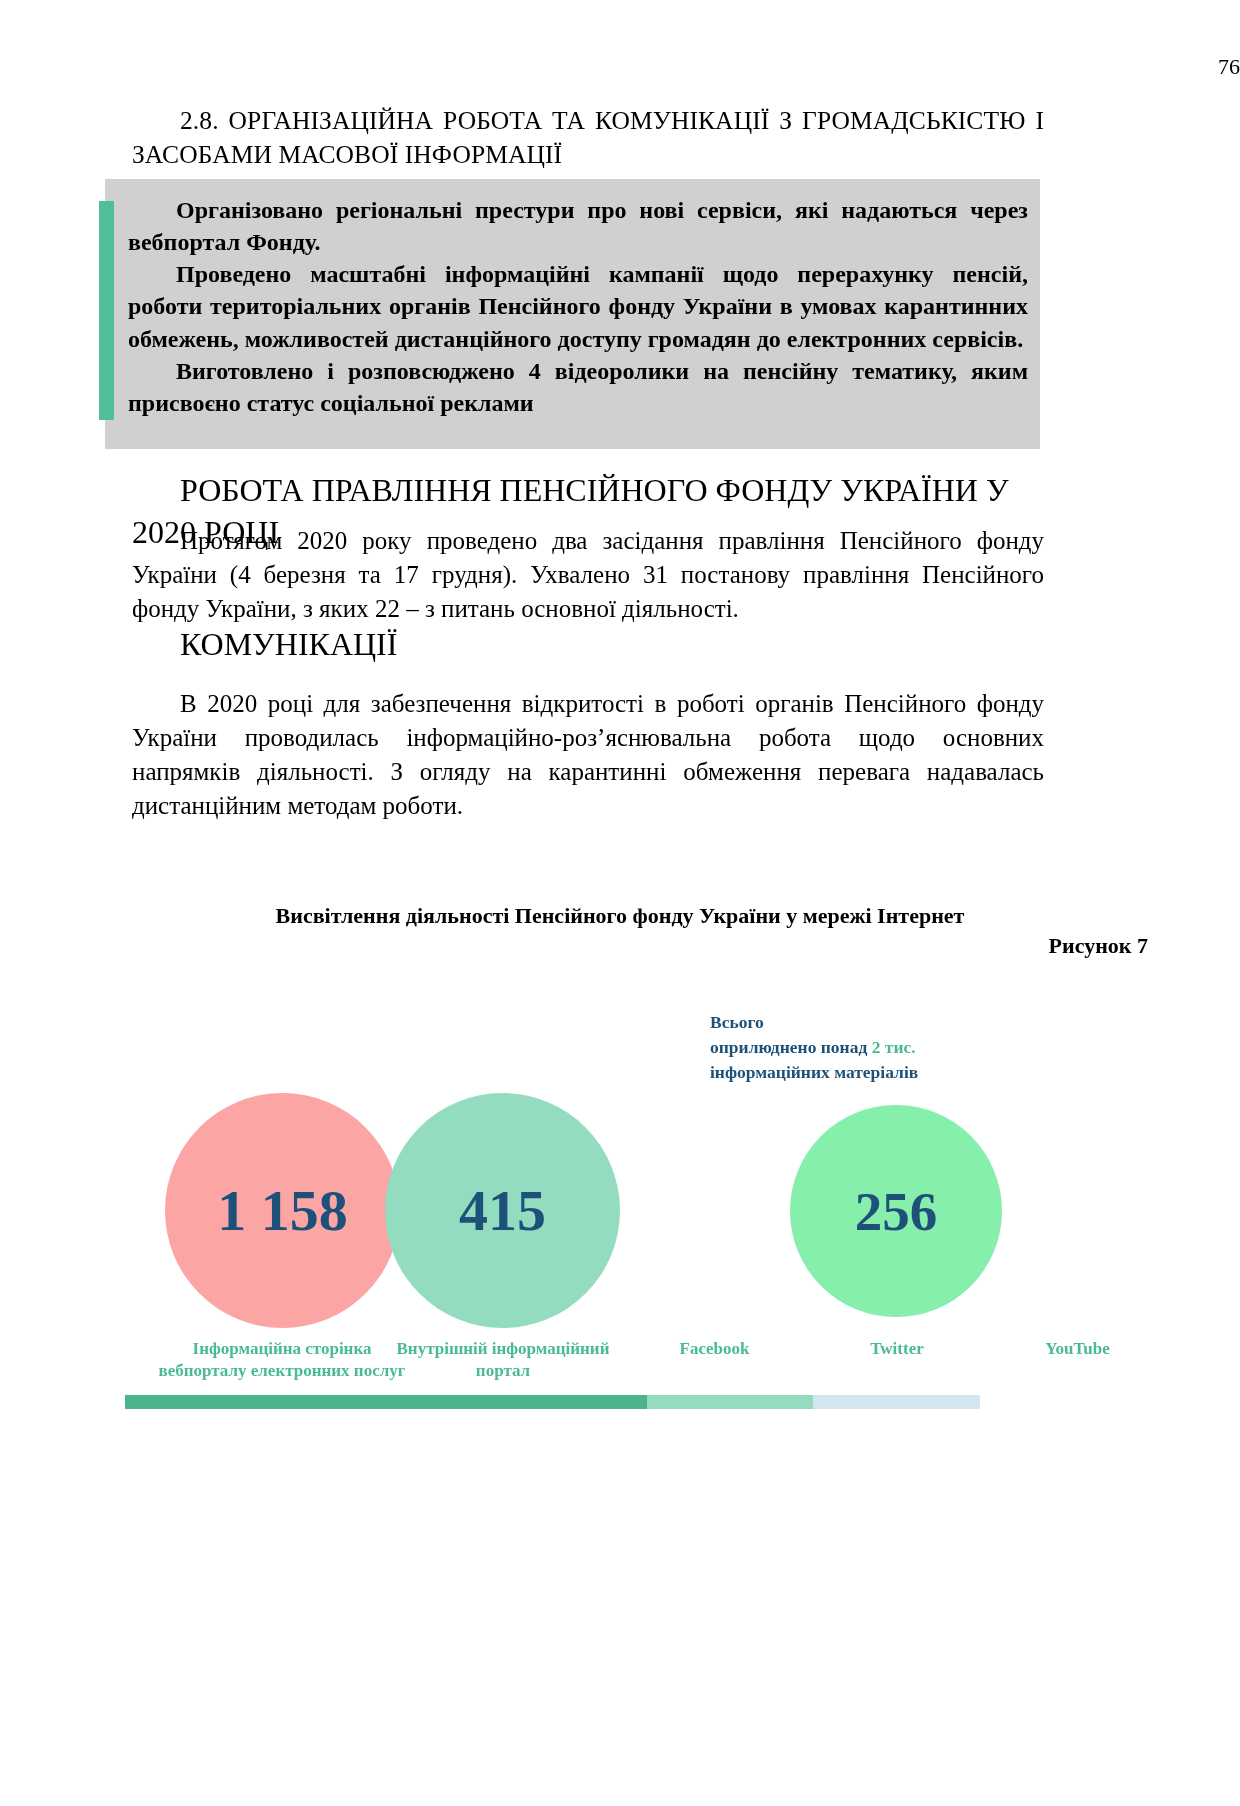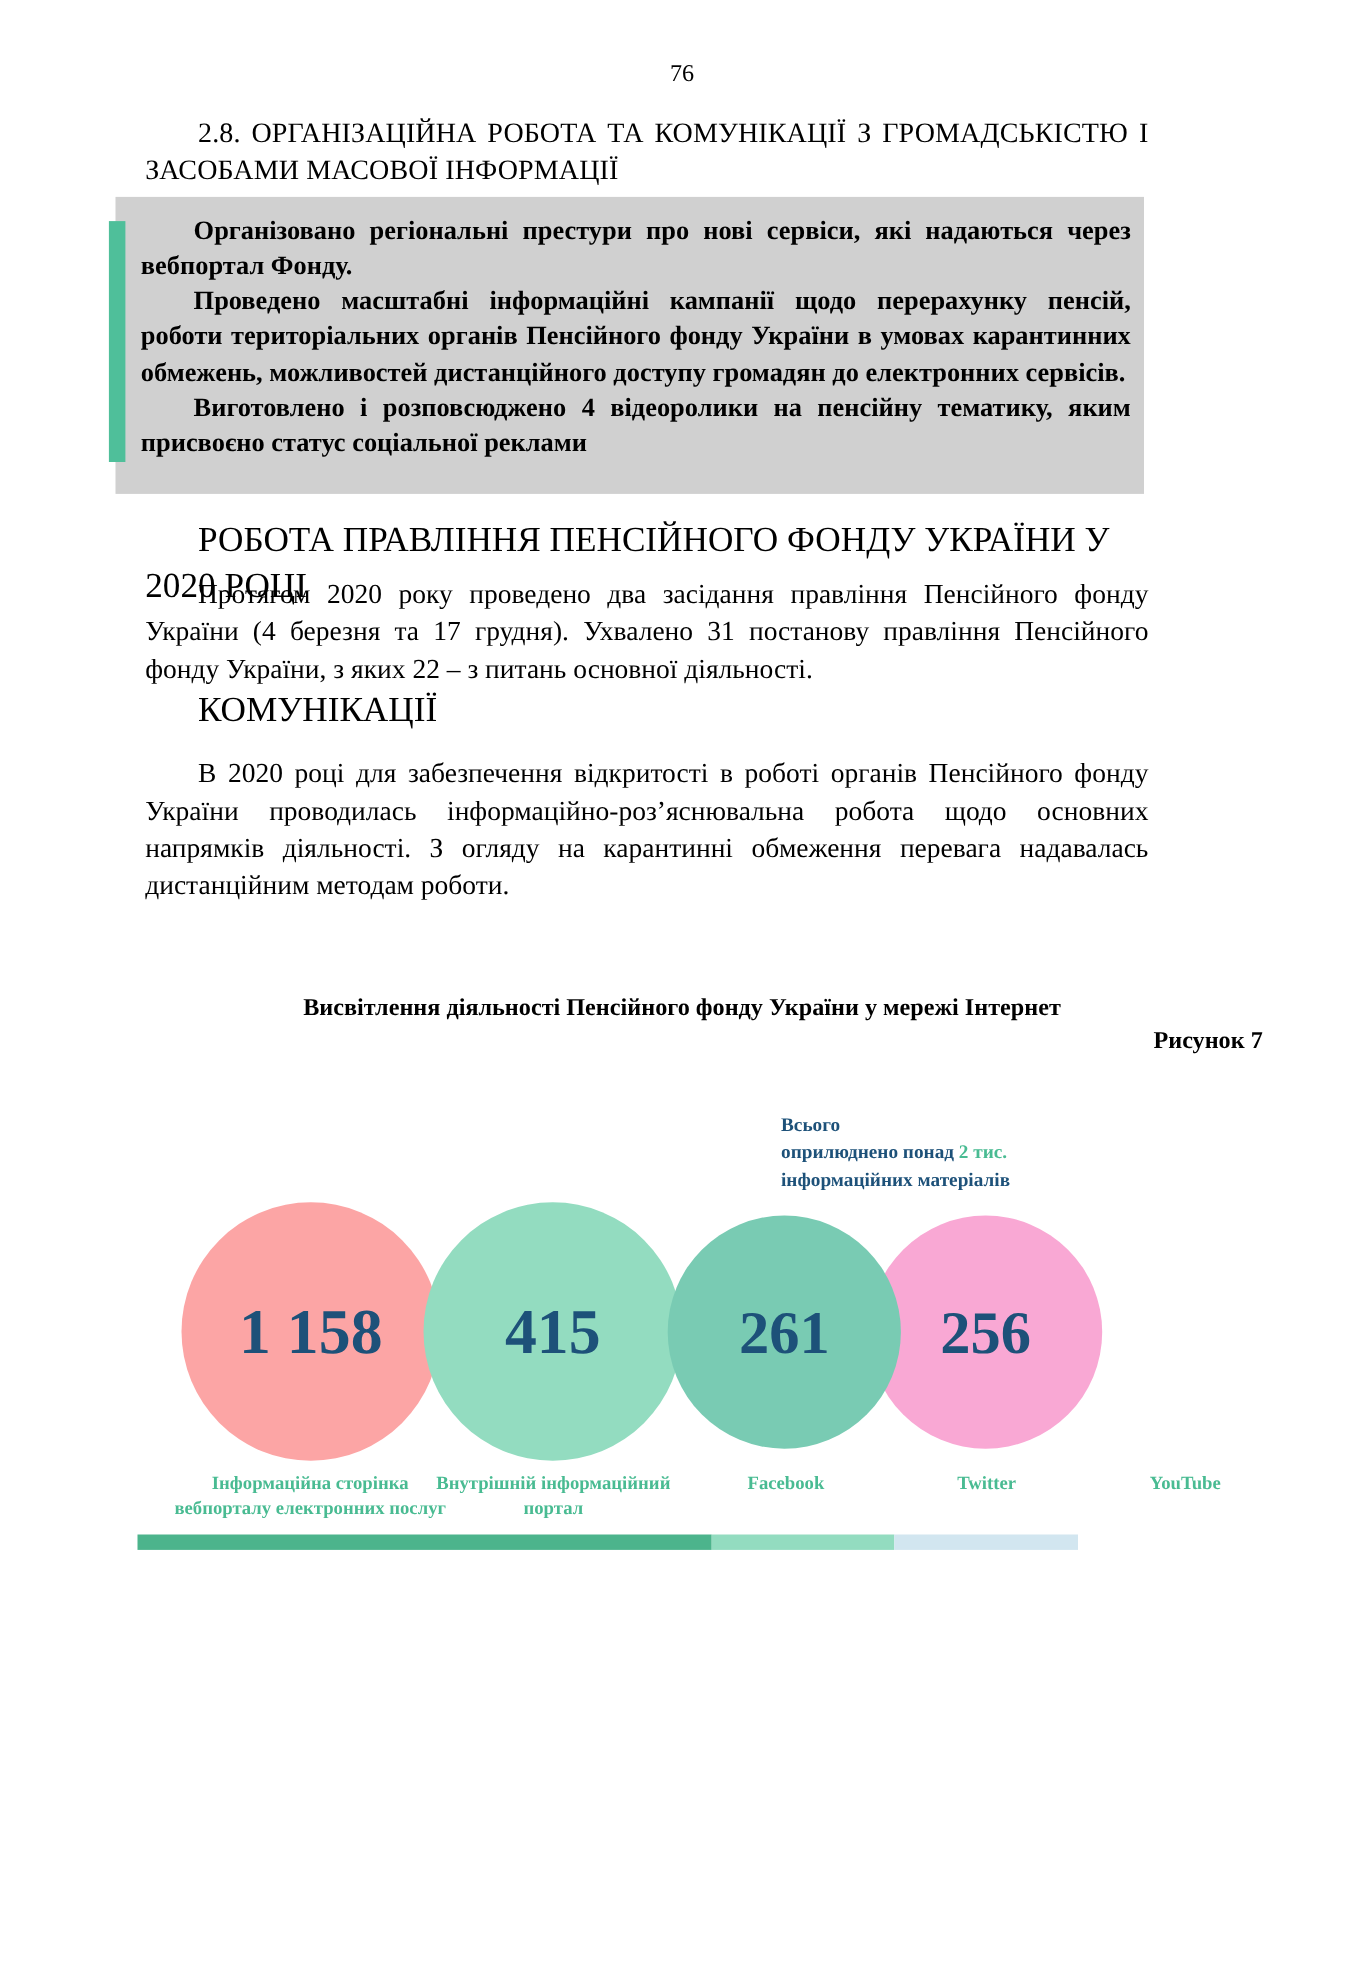--- a/index.html
+++ b/index.html
@@ -22,21 +22,21 @@
     width: 1240px;
     height: 1806px;
   }
 
   
   .page-number {
     position: absolute;
     top: 56px;
     left: 0;
     width: 1240px;
-    text-align: center;
+    text-align: right;
     font-size: 22px;
     line-height: 1;
     font-family: "Liberation Serif", serif;
   }
 
   
   .section-heading {
     position: absolute;
     top: 104px;
     left: 132px;
@@ -166,21 +166,21 @@
     display: flex;
     align-items: center;
     justify-content: center;
     font-family: "Liberation Serif", serif;
     font-weight: bold;
   }
 
   .c0 { left: 0px;   top: 0px;  width: 235px; height: 235px; background: #fca5a5; z-index: 1; }
   .c1 { left: 220px; top: 0px;  width: 235px; height: 235px; background: #93dcc0; z-index: 2; }
   .c2 { left: 442px; top: 12px; width: 212px; height: 212px; background: #79cbb3; z-index: 3; }
-  .c3 { left: 625px; top: 12px; width: 212px; height: 212px; background: #f9a8d4; z-index: 2; }
+  .c3 { left: 625px; top: 12px; width: 212px; height: 212px; background: #86efac; z-index: 2; }
   .c4 { left: 805px; top: 12px; width: 212px; height: 212px; background: #6e8fb4; z-index: 4; }
 
   .c0 .num { font-size: 58px; color: #1d5179; }
   .c1 .num { font-size: 58px; color: #1d5179; }
   .c2 .num { font-size: 55px; color: #1d5179; }
   .c3 .num { font-size: 55px; color: #1d5179; }
   .c4 .num { font-size: 55px; color: #1d5179; }
 
   .circ-label {
     position: absolute;
@@ -249,23 +249,20 @@
     </div>
 
     <div class="circles">
 
       <div class="circ c0">
         <span class="num">1 158</span>
       </div>
       <div class="circ c1">
         <span class="num">415</span>
       </div>
-      <div class="circ c2">
-        <span class="num">261</span>
-      </div>
       <div class="circ c3">
         <span class="num">256</span>
       </div>
 
       <div class="circ-label l0">Інформаційна сторінка вебпорталу електронних послуг</div>
       <div class="circ-label l1">Внутрішній інформаційний портал</div>
       <div class="circ-label l2">Facebook</div>
       <div class="circ-label l3">Twitter</div>
       <div class="circ-label l4">YouTube</div>
 

